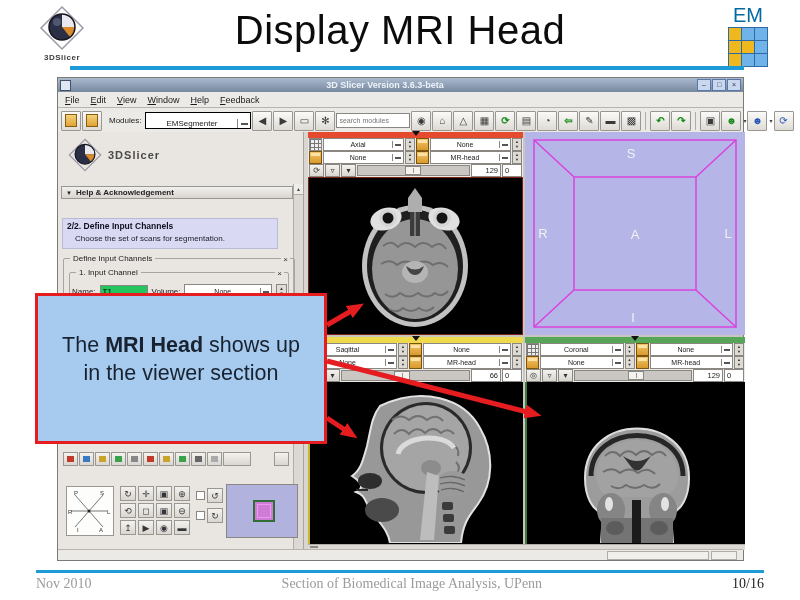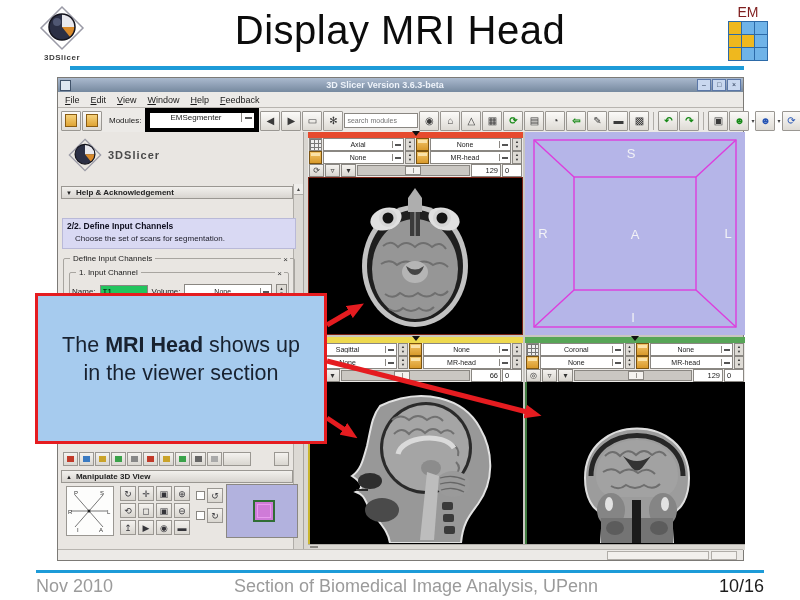--- a/index.html
+++ b/index.html
@@ -5,21 +5,21 @@
   html,body{margin:0;padding:0;background:#fff;}
   .slide{position:relative;width:800px;height:600px;background:#fff;overflow:hidden;
          font-family:"Liberation Sans",sans-serif;}
 
   
   .slide-title{position:absolute;left:0;right:0;top:8px;margin:0;text-align:center;
     font-size:40px;font-weight:400;color:#0c0c0c;letter-spacing:.5px;}
   .logo3d{position:absolute;left:30px;top:5px;width:64px;text-align:center;}
   .logo3d-text{font-size:8px;font-weight:bold;color:#3c3c3c;letter-spacing:.5px;margin-top:-2px;}
   .emlogo{position:absolute;right:30px;top:5px;width:44px;text-align:center;}
-  .em-text{font-size:14px;color:#7f1d1d;line-height:1;}
+  .em-text{font-size:20px;color:#0369a1;line-height:1;}
   .em-grid{display:grid;grid-template-columns:repeat(3,12px);grid-auto-rows:12px;gap:1px;
     background:#2c6aa8;border:1px solid #2c6aa8;width:38px;margin:2px auto 0;}
   .em-cell[data-c="o"]{background:#efb81e;}
   .em-cell[data-c="b"]{background:#6fb3e8;}
   .rule{position:absolute;background:#1d9bd8;}
   .rule.hdr{left:70px;top:66px;width:674px;height:4px;}
   .rule.ftr{left:36px;top:570px;width:728px;height:3px;}
 
   
   .app{position:absolute;left:57px;top:77px;width:687px;height:484px;background:#eceae7;
@@ -33,43 +33,43 @@
   .menubar{height:15px;display:flex;align-items:center;gap:11px;padding:0 7px;
     border-bottom:1px solid #b7b4af;font-size:9px;}
   .menu-item::first-letter{text-decoration:underline;}
   .toolbar{height:25px;display:flex;align-items:center;gap:1px;padding:0 3px;
     border-bottom:1px solid #b7b4af;}
   .tbtn{width:18px;height:18px;border:1px solid #9a9792;border-radius:1px;flex:0 0 auto;
     background:linear-gradient(#fbfaf8,#dedbd5);display:flex;align-items:center;justify-content:center;
     font-size:10px;color:#3a3a3a;}
   .doc-ico{width:10px;height:11px;background:linear-gradient(#f6d27c,#dfa434);border:1px solid #8a5c12;}
   .tb-label{font-size:8px;margin:0 3px 0 6px;}
-  .combo{width:104px;height:15px;background:#fff;border:5px solid #000000;display:flex;
-    align-items:flex-start;flex:0 0 auto;}
+  .combo{width:104px;height:15px;background:#fff;border:1px solid #000000;display:flex;
+    align-items:flex-end;flex:0 0 auto;}
   .combo-txt{flex:1;text-align:center;font-size:8px;}
   .combo-tab{width:12px;height:9px;border-left:1px solid #8a8782;display:flex;align-items:center;justify-content:center;}
   .combo-tab i{display:block;width:7px;border-top:2px solid #555;}
   .searchbox{width:68px;height:13px;border:1px solid #8a8782;background:#fff;font-size:7px;
     color:#777;padding:0 2px;font-family:"Liberation Sans",sans-serif;flex:0 0 auto;}
   .sep{width:1px;height:18px;background:#b0ada8;margin:0 3px;flex:0 0 auto;}
   .green{color:#188a18;font-weight:bold;}
   .blue{color:#2453b4;}
   .drop{font-size:6px;color:#444;margin-left:1px;}
 
   .main{position:absolute;left:0;right:0;top:54px;bottom:10px;}
   
   .panel{position:absolute;left:0;top:0;bottom:0;width:246px;background:#e9e6e2;
     border-right:1px solid #a8a5a0;box-sizing:border-box;}
   .p-logo{position:absolute;left:8px;top:3px;display:flex;align-items:center;gap:4px;}
   .p-logo-text{font-size:11px;font-weight:bold;color:#4a4a4a;letter-spacing:1px;}
   .p-bar{position:absolute;left:3px;width:232px;height:13px;border:1px solid #9a9792;
     background:linear-gradient(#f2f0ed,#d8d5d0);font-size:8px;font-weight:bold;
     display:flex;align-items:center;padding:0 4px;box-sizing:border-box;color:#222;}
   .p-bar .tri{font-size:6px;margin-right:4px;}
-  .p-step{position:absolute;left:4px;top:86px;width:234px;height:31px;background:#d9d9f3;
+  .p-step{position:absolute;left:4px;top:86px;width:216px;height:31px;background:#d9d9f3;
     border:1px solid #b9b9d8;box-sizing:border-box;padding:2px 4px;}
   .p-step-title{font-size:8.5px;font-weight:bold;color:#101020;}
   .p-step-desc{font-size:8px;color:#20202c;margin:3px 0 0 8px;}
   .group{position:absolute;border:1px solid #a8a5a0;border-radius:2px;}
   .legend{position:absolute;top:-5px;left:6px;background:#e9e6e2;padding:0 3px;font-size:8px;}
   .gx{position:absolute;top:-4px;right:4px;background:#e9e6e2;padding:0 2px;font-size:8px;color:#333;}
   .field-row{position:absolute;left:14px;top:152px;right:16px;display:flex;align-items:center;gap:4px;font-size:8px;}
   .tinput{width:42px;height:12px;background:#22c55e;border:1px solid #8a8782;font-size:8px;padding:0 2px;
     font-family:"Liberation Sans",sans-serif;}
   .pcombo{flex:1;height:13px;background:#fff;border:1px solid #8a8782;display:flex;align-items:center;}
@@ -132,21 +132,21 @@
   
   .callout{position:absolute;left:35px;top:293px;width:292px;height:151px;background:#a6cbee;
     border:3px solid #e51c20;box-sizing:border-box;z-index:40;display:flex;flex-direction:column;
     justify-content:center;align-items:center;text-align:center;font-size:21.5px;color:#182230;
     line-height:1.3;padding-bottom:18px;}
   .callout b{font-weight:bold;}
   .arrows{position:absolute;left:0;top:0;width:800px;height:600px;z-index:50;pointer-events:none;}
 
   
   .footer{position:absolute;left:36px;right:36px;top:576px;display:flex;
-    font-family:Liberation Sans, sans-serif;font-size:18px;color:#9b9b9b;gap:43px;}
+    font-family:Liberation Serif, serif;font-size:14px;color:#9b9b9b;gap:43px;}
   .footer .c{flex:1;text-align:center;}
   .footer .r{color:#1c1c1c;}
 </style>
 </head>
 <body>
 
 <div class="slide">
 
   <div class="logo3d">
     <svg width="46" height="46" viewBox="0 0 46 46">
@@ -320,24 +320,20 @@
           <span class="mini-btn">
               <i style="background:#666"></i>
             </span>
           <span class="mini-btn">
               <i style="background:#aaa"></i>
             </span>
           <span class="mini-btn" style="width:26px"></span>
           <span class="mini-btn" style="margin-left:22px"></span>
         </div>
 
-        <div class="p-bar" style="top:338px">
-          <span class="tri">▲</span>
-          <span>Manipulate 3D View</span>
-        </div>
 
         <div class="compass">
           <svg width="44" height="46" viewBox="0 0 44 46">
             <g stroke="#777" stroke-width="1">
               <line x1="8" y1="8" x2="36" y2="40"></line>
                 <line x1="36" y1="8" x2="8" y2="40"></line>
                 <line x1="4" y1="24" x2="40" y2="24"></line>
             </g>
             <circle cx="22" cy="24" r="1.5" fill="#222"></circle>
             <g fill="#333" font-size="6" font-family="Liberation Sans, sans-serif">

